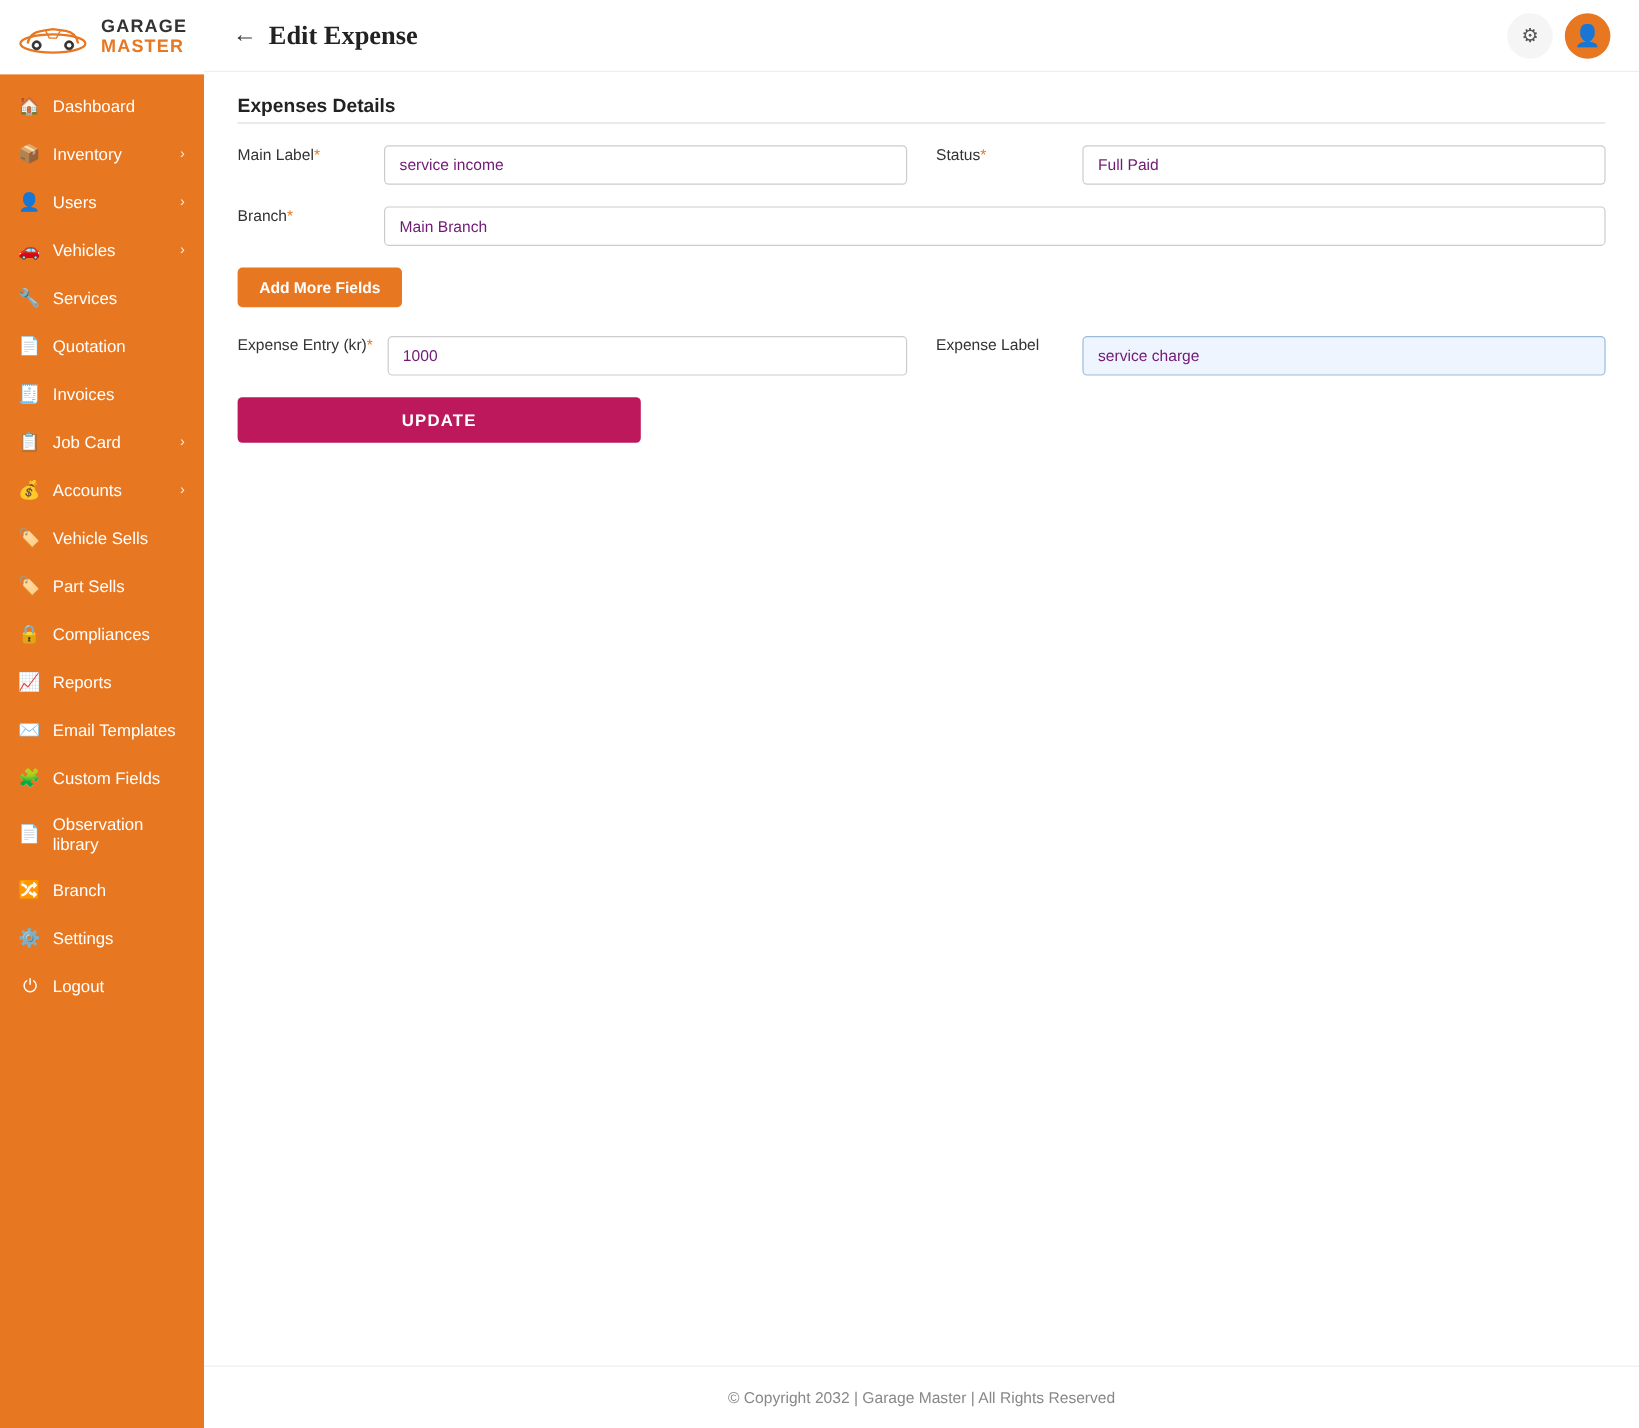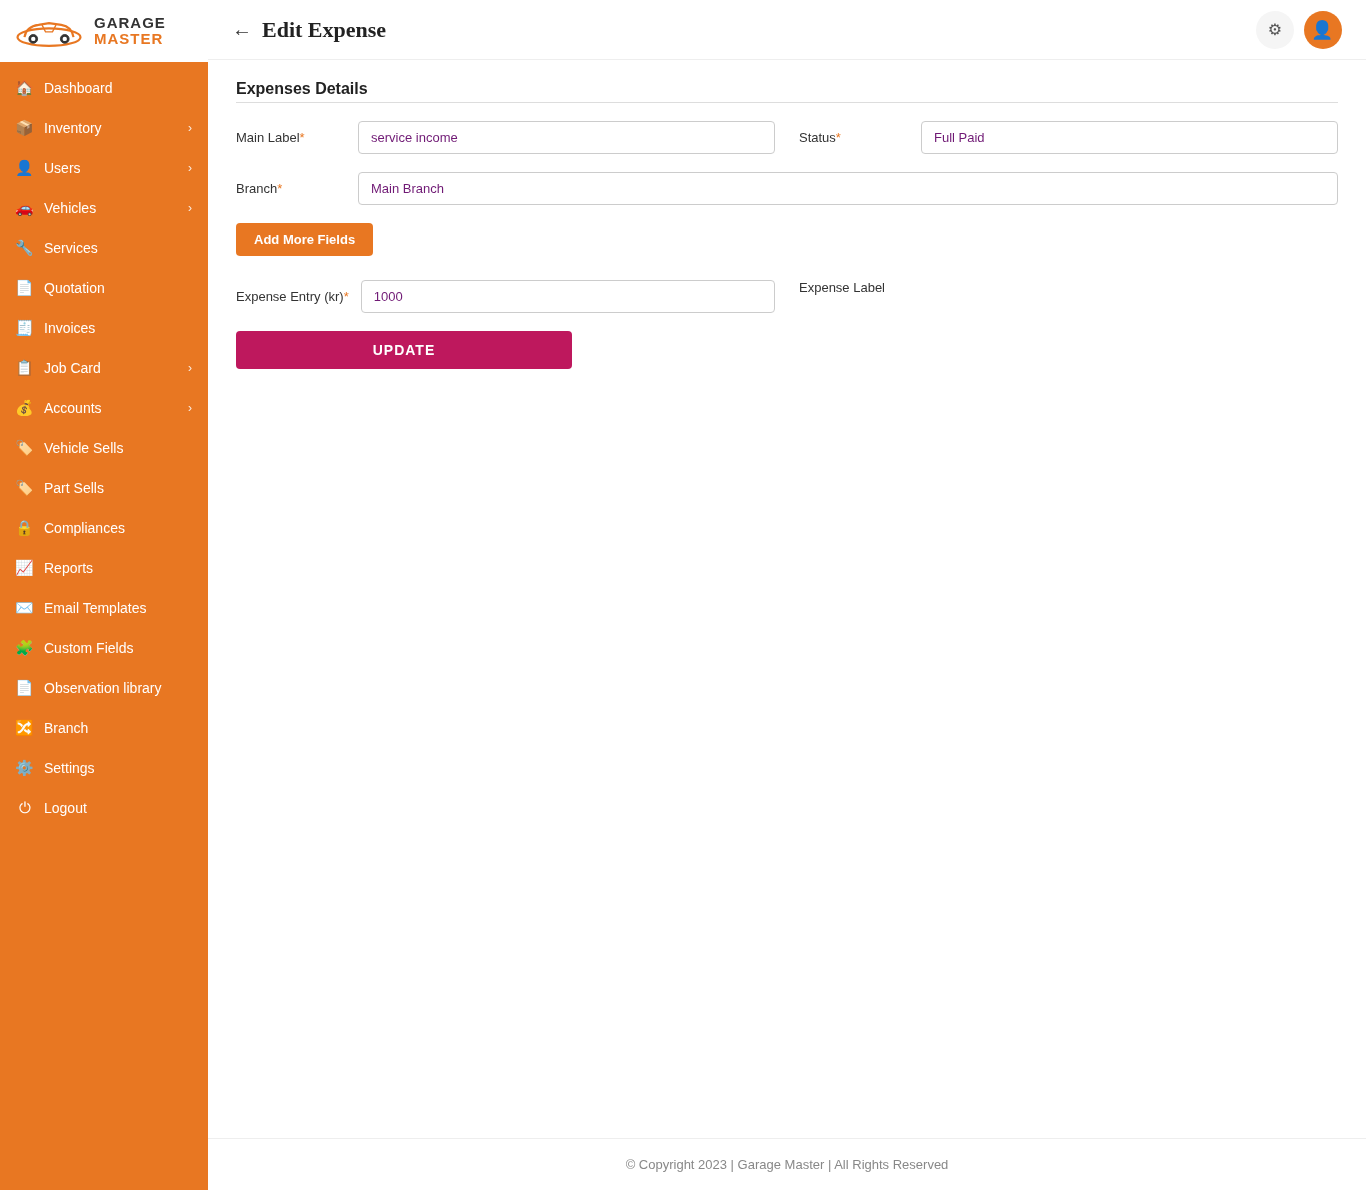--- a/index.html
+++ b/index.html
@@ -1,20 +1,20 @@
 <!DOCTYPE html>
 <html><head>
   <meta charset="utf-8">
   <style>
     * { box-sizing: border-box; margin: 0; padding: 0; }
     body { font-family: Arial, sans-serif; display: flex; min-height: 1190px; background: #fff; }
 
     
     .sidebar {
-      width: 208px;
+      width: 170px;
       min-height: 1190px;
       background: #e87722;
       display: flex;
       flex-direction: column;
       flex-shrink: 0;
     }
     .sidebar-logo {
       padding: 12px 14px;
       background: #fff;
       display: flex;
@@ -154,21 +154,21 @@
     }
 
     .form-row {
       display: flex;
       gap: 24px;
       margin-bottom: 18px;
       align-items: flex-start;
     }
     .form-group {
       display: flex;
-      align-items: center;
+      align-items: flex-start;
       gap: 12px;
       flex: 1;
     }
     .form-label {
       font-size: 13px;
       color: #333;
       white-space: nowrap;
       min-width: 110px;
     }
     .required {
@@ -427,24 +427,25 @@
       <div class="form-group">
         <label class="form-label">
           <span>Expense Entry (kr)</span><span class="required">*</span>
         </label>
         <input class="form-input" type="text" value="1000" style="">
       </div>
       <div class="form-group">
         <label class="form-label">
           <span>Expense Label</span>
         </label>
+        <input class="form-input highlighted" type="text" value="service charge" style="">
       </div>
     </div>
 
     <div>
       <button class="update-btn">UPDATE</button>
     </div>
   </div>
 
   <div class="footer">
-    <span>© Copyright 2023 | Garage Master | All Rights Reserved</span>
+    <span>© Copyright 2032 | Garage Master | All Rights Reserved</span>
   </div>
 </div>
 
 </body></html>

